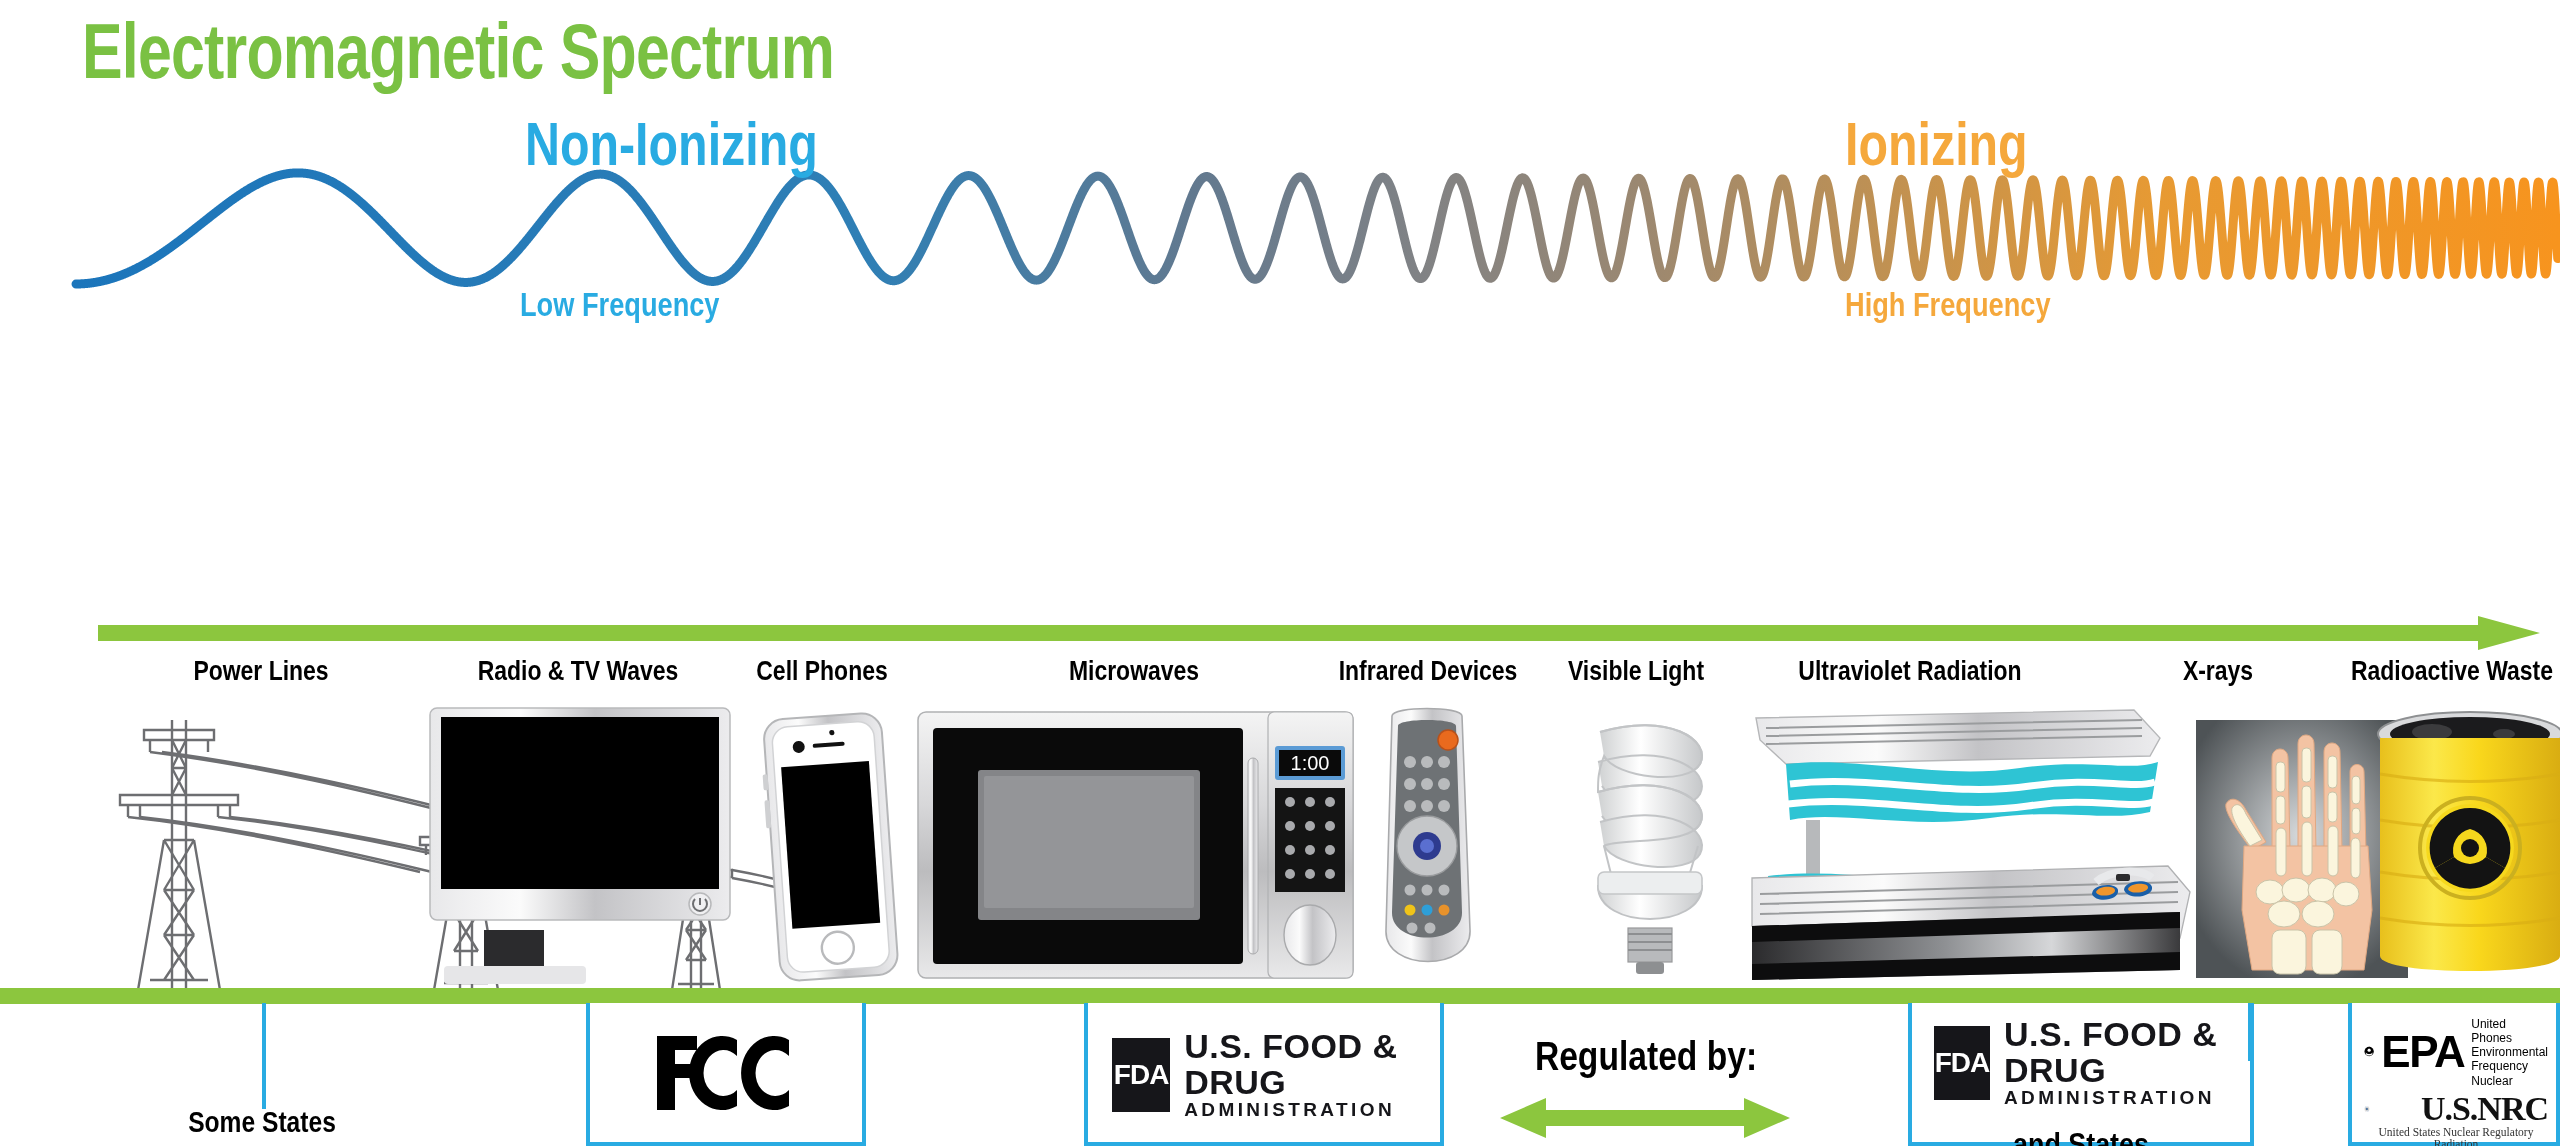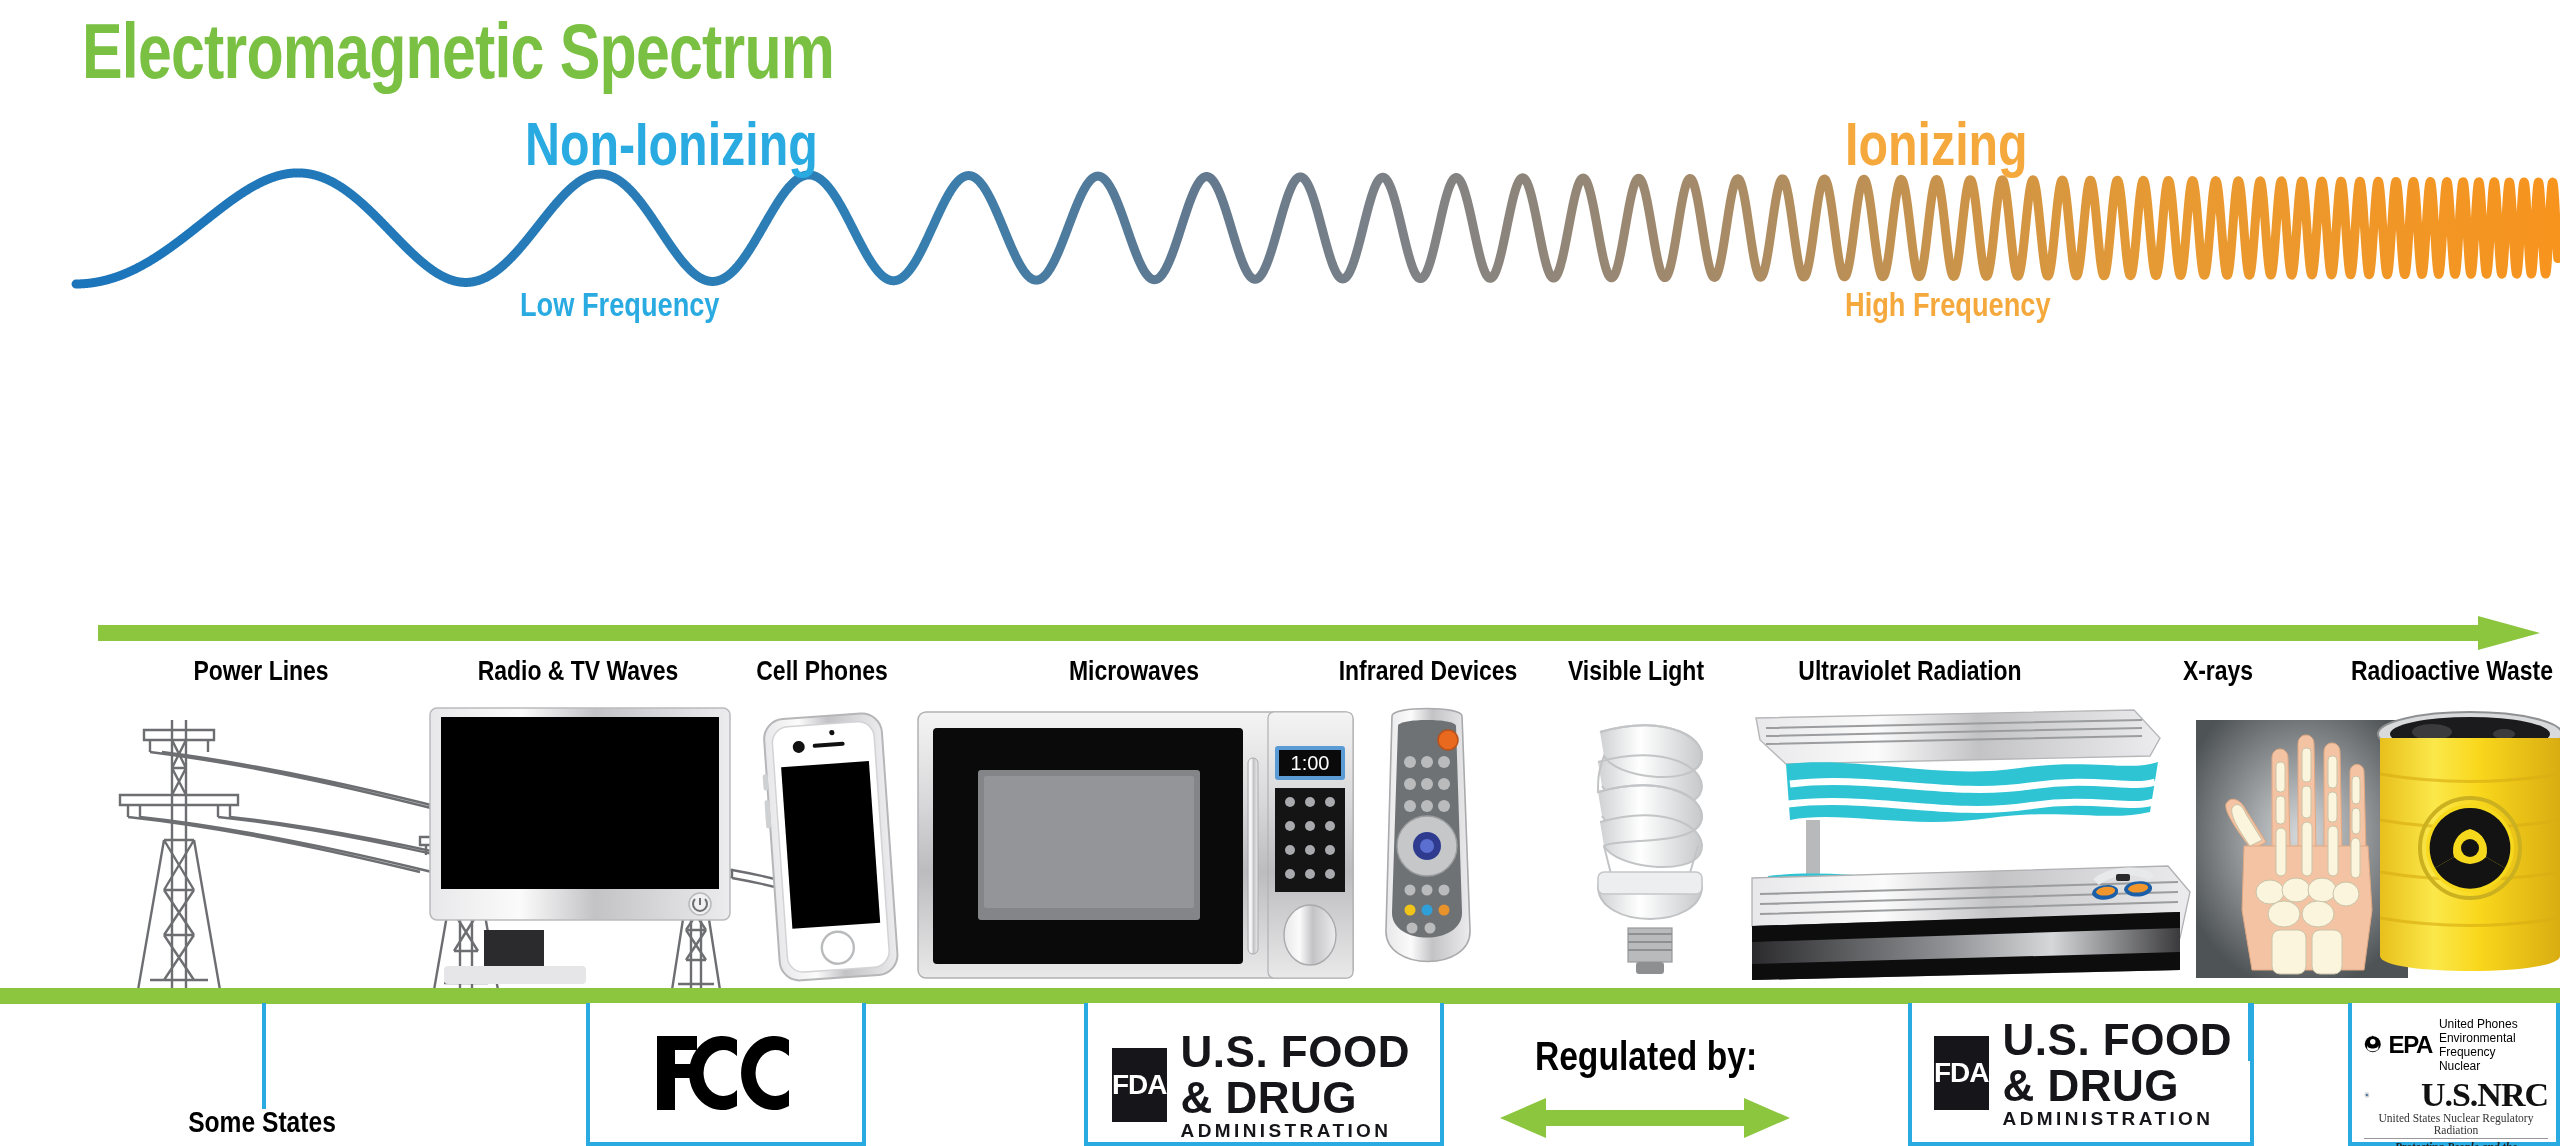--- a/index.html
+++ b/index.html
@@ -58,41 +58,41 @@
   .connector{position:absolute;width:4px;background:#29abe2;}
 
   .fda-logo{display:flex;align-items:center;gap:14px;}
   .fda-mark{
     width:74px;height:74px;background:#16161a;color:#fff;
     display:flex;align-items:center;justify-content:center;
     font-size:28px;font-weight:700;letter-spacing:-1px;
     font-family:"Liberation Sans",sans-serif;
   }
   .fda-words{line-height:1.05;}
-  .fda-l1{font-size:44px;font-weight:700;color:#16161a;letter-spacing:.5px;}
+  .fda-l1{font-size:34px;font-weight:700;color:#16161a;letter-spacing:.5px;}
   .fda-l2{font-size:19px;font-weight:700;color:#16161a;letter-spacing:3.4px;}
 
   .sub-caption{
     font-size:32px;font-weight:700;color:#000;text-align:center;
     transform:scaleX(.84);margin-top:18px;white-space:nowrap;
   }
 
   .tick-caption{
     position:absolute;font-size:30px;font-weight:700;color:#000;
     transform:translateX(-50%) scaleX(.82);white-space:nowrap;
   }
 
   #regulated-by{
     position:absolute;font-size:40px;font-weight:700;color:#000;
     transform:translateX(-50%) scaleX(.84);white-space:nowrap;
   }
 
   
   .epa-row{display:flex;align-items:center;gap:7px;}
-  .epa-mark{font-size:24px;font-weight:800;color:#000;letter-spacing:-1.4px;line-height:1;}
+  .epa-mark{font-size:44px;font-weight:800;color:#000;letter-spacing:-1.4px;line-height:1;}
   .epa-words{font-size:12px;color:#000;line-height:1.18;}
   .nrc-row{display:flex;align-items:center;gap:6px;margin-top:4px;}
   .nrc-mark{font-size:34px;font-weight:700;color:#111;letter-spacing:-1px;
             font-family:"Liberation Serif",serif;line-height:1;margin-left:45px;}
   .nrc-sub1{font-size:11.5px;color:#333;font-family:"Liberation Serif",serif;
             text-align:center;border-bottom:1px solid #999;padding-bottom:2px;}
   .nrc-sub2{font-size:11.5px;color:#222;font-family:"Liberation Serif",serif;
             font-style:italic;font-weight:700;text-align:center;padding-top:2px;}
 </style>
 </head>

